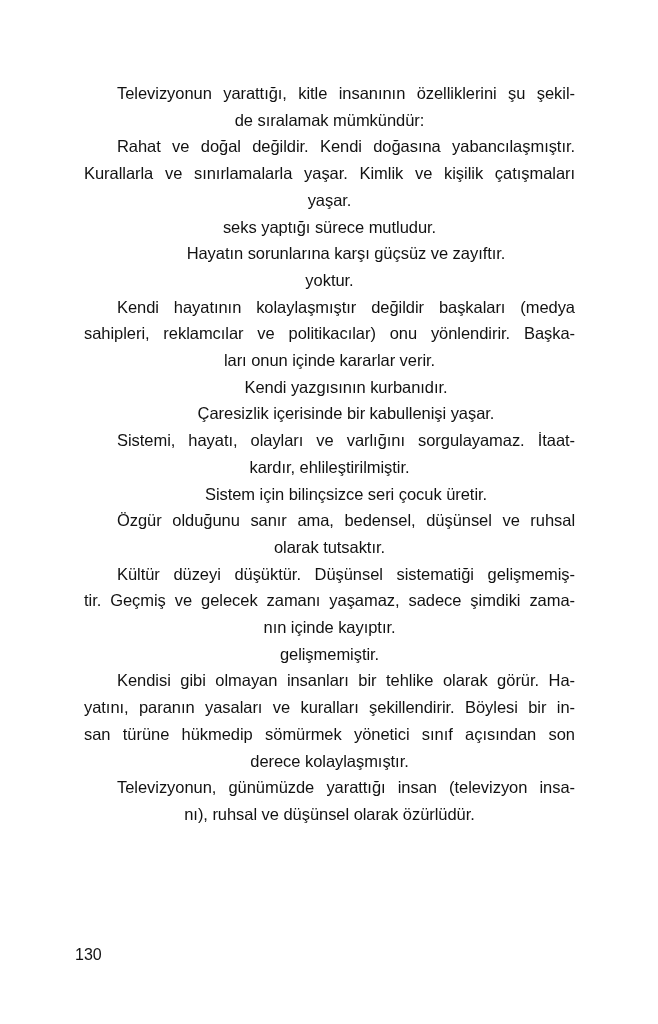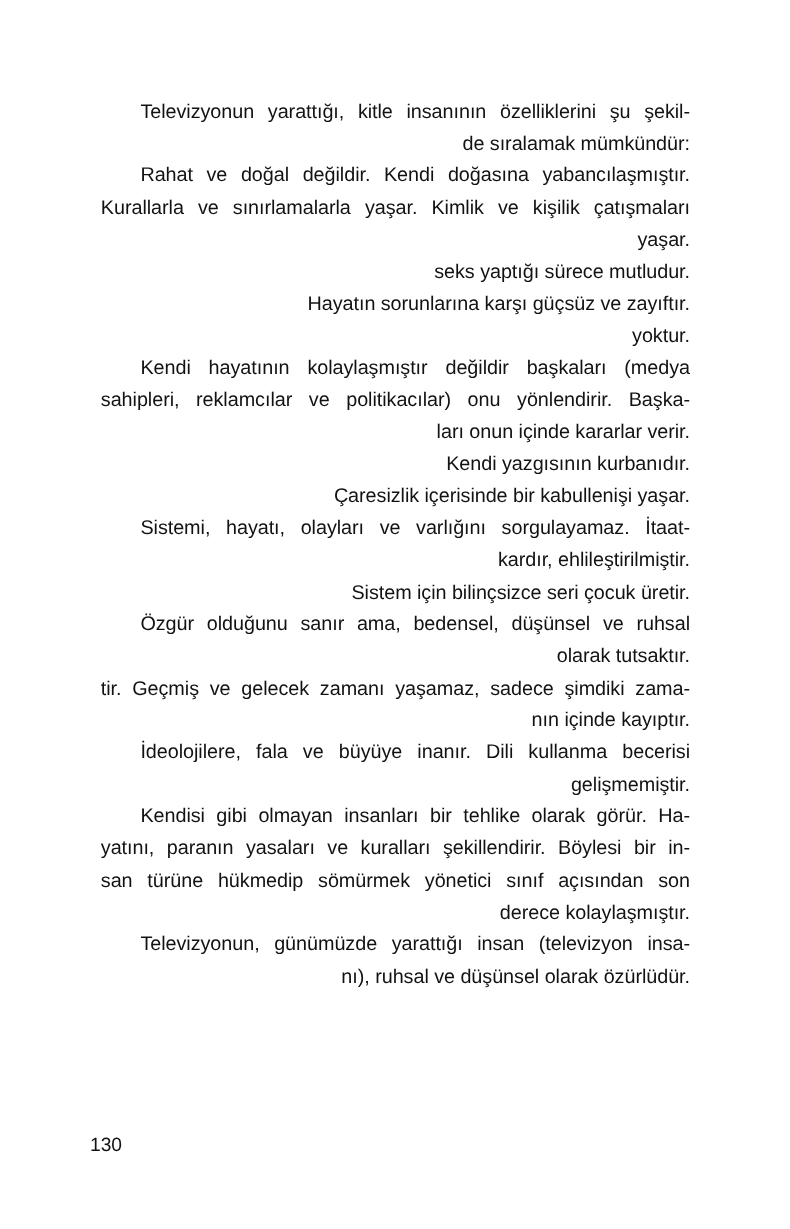--- a/index.html
+++ b/index.html
@@ -19,21 +19,21 @@
   .text-block {
     position: absolute;
     left: 84px;
     top: 80px;
     width: 491px;
     font-size: 16.5px;
     line-height: 26.7px;
     letter-spacing: -0.05px;
   }
   .line {
-    text-align: right;
+    text-align: center;
   }
   .line.just {
     text-align: justify;
     text-align-last: justify;
   }
   .line.first {
     text-indent: 33px;
   }
   .page-number {
     position: absolute;
@@ -60,23 +60,23 @@
       <div class="line first just">Kendi hayatının kolaylaşmıştır değildir başkaları (medya</div>
       <div class="line just">sahipleri, reklamcılar ve politikacılar) onu yönlendirir. Başka-</div>
       <div class="line">ları onun içinde kararlar verir.</div>
       <div class="line first">Kendi yazgısının kurbanıdır.</div>
       <div class="line first">Çaresizlik içerisinde bir kabullenişi yaşar.</div>
       <div class="line first just">Sistemi, hayatı, olayları ve varlığını sorgulayamaz. İtaat-</div>
       <div class="line">kardır, ehlileştirilmiştir.</div>
       <div class="line first">Sistem için bilinçsizce seri çocuk üretir.</div>
       <div class="line first just">Özgür olduğunu sanır ama, bedensel, düşünsel ve ruhsal</div>
       <div class="line">olarak tutsaktır.</div>
+      <div class="line first just">Kültür düzeyi düşüktür. Düşünsel sistematiği gelişmemiş-</div>
       <div class="line just">tir. Geçmiş ve gelecek zamanı yaşamaz, sadece şimdiki zama-</div>
       <div class="line">nın içinde kayıptır.</div>
-      <div class="line first just">İdeolojilere, fala ve büyüye inanır. Dili kullanma becerisi</div>
       <div class="line">gelişmemiştir.</div>
       <div class="line first just">Kendisi gibi olmayan insanları bir tehlike olarak görür. Ha-</div>
       <div class="line just">yatını, paranın yasaları ve kuralları şekillendirir. Böylesi bir in-</div>
       <div class="line just">san türüne hükmedip sömürmek yönetici sınıf açısından son</div>
       <div class="line">derece kolaylaşmıştır.</div>
       <div class="line first just">Televizyonun, günümüzde yarattığı insan (televizyon insa-</div>
       <div class="line">nı), ruhsal ve düşünsel olarak özürlüdür.</div>
     </div>
   <div class="page-number">130</div>
 </div>

